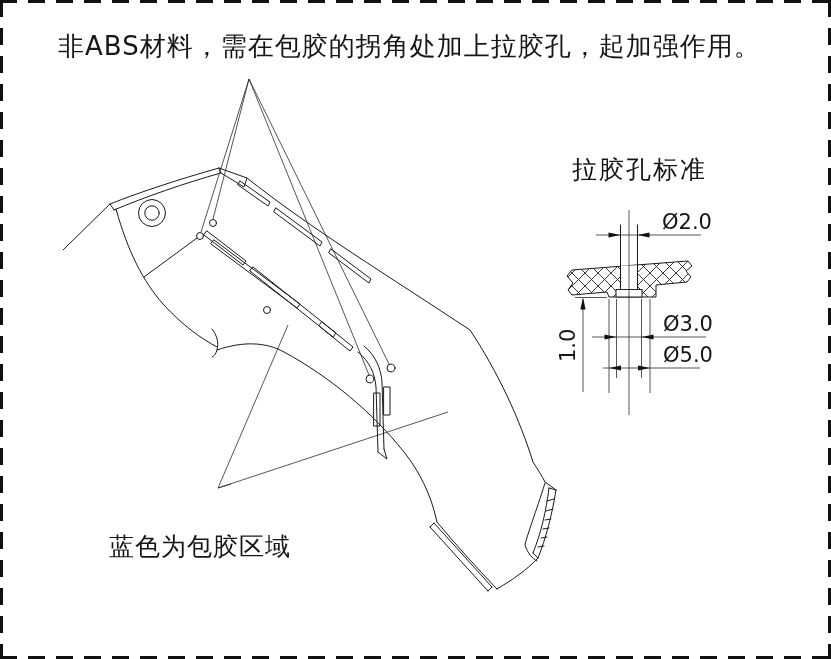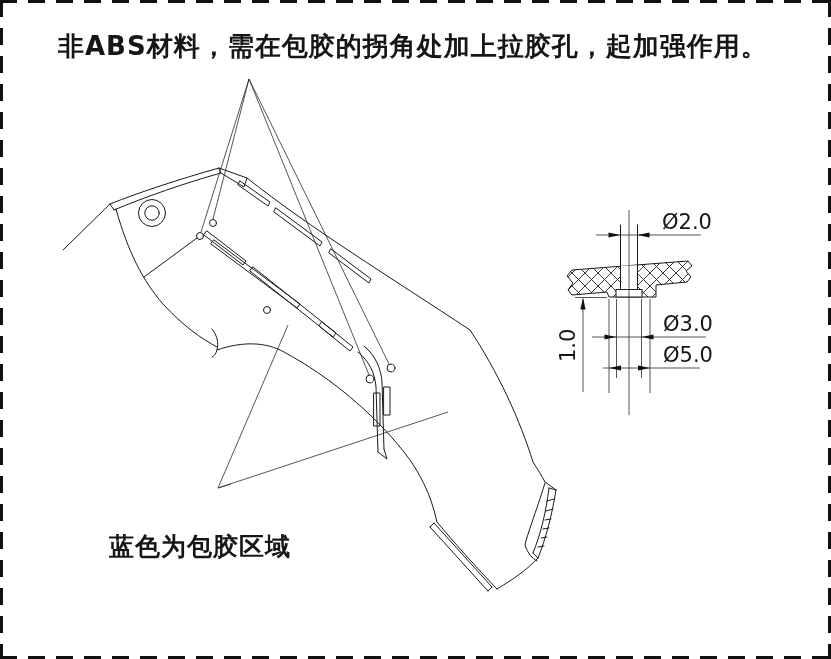--- a/index.html
+++ b/index.html
@@ -9,21 +9,21 @@
     color:#1a1a1a;
   }
   
   .bord{position:absolute;z-index:5;}
   .bh{height:3px;left:0;right:0;background:repeating-linear-gradient(90deg,#111 0 17px,transparent 17px 28px);}
   .bv{width:3px;top:0;bottom:0;background:repeating-linear-gradient(180deg,#111 0 17px,transparent 17px 28px);}
   .bt{top:0;} .bb{bottom:0;} .bl{left:0;} .br{right:0;}
 
   .cad-text{
     position:absolute;white-space:nowrap;color:#161616;
-    font-weight:700;letter-spacing:1px;z-index:3;
+    font-weight:400;letter-spacing:1px;z-index:3;
   }
   #note-text{left:58px;top:29px;font-size:26px;}
   #detail-title{left:572px;top:153px;font-size:25px;letter-spacing:2px;}
   #area-label{left:109px;top:501px;font-size:25px;margin-top:29px;}
 
   #drawing-svg{position:absolute;left:0;top:0;z-index:2;}
   .ln{stroke:#1a1a1a;stroke-width:1;fill:none;stroke-linecap:round;stroke-linejoin:round;}
   .thin{stroke:#2a2a2a;stroke-width:0.8;fill:none;}
   .arrow{fill:#111;stroke:none;}
   .dimtxt{font-family:"DejaVu Sans","Liberation Sans",sans-serif;font-size:21px;fill:#161616;}
@@ -32,20 +32,21 @@
 <body>
 
 <div id="canvas">
 
   <div class="bord bh bt"></div>
   <div class="bord bh bb"></div>
   <div class="bord bv bl"></div>
   <div class="bord bv br"></div>
 
   <div id="note-text" class="cad-text">非ABS材料，需在包胶的拐角处加上拉胶孔，起加强作用。</div>
+  <div id="detail-title" class="cad-text">拉胶孔标准</div>
   <div id="area-label" class="cad-text">蓝色为包胶区域</div>
 
   <svg id="drawing-svg" width="831" height="659" viewBox="0 0 831 659">
     <defs>
       <pattern id="xhatch" width="13" height="13" patternUnits="userSpaceOnUse">
         <path d="M0,0 L13,13 M13,0 L0,13" stroke="#222" stroke-width="0.9" fill="none"></path>
       </pattern>
     </defs>
 
     <g>

